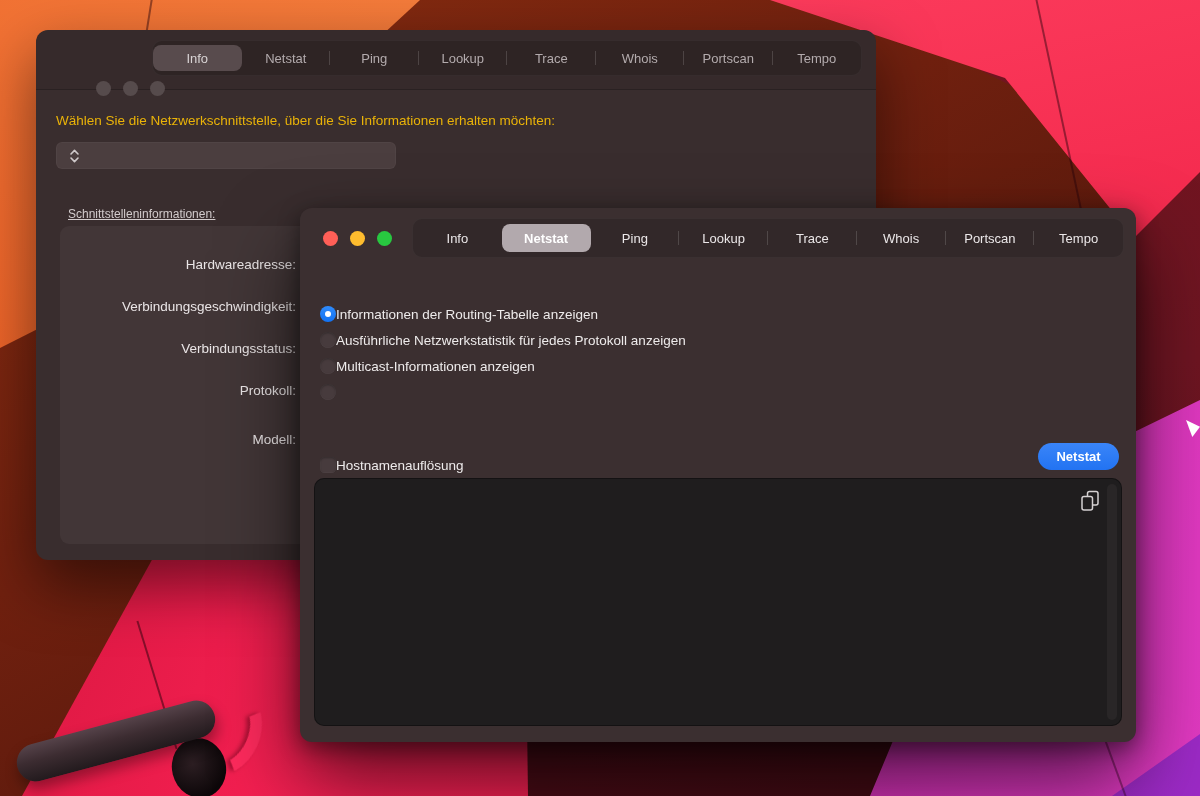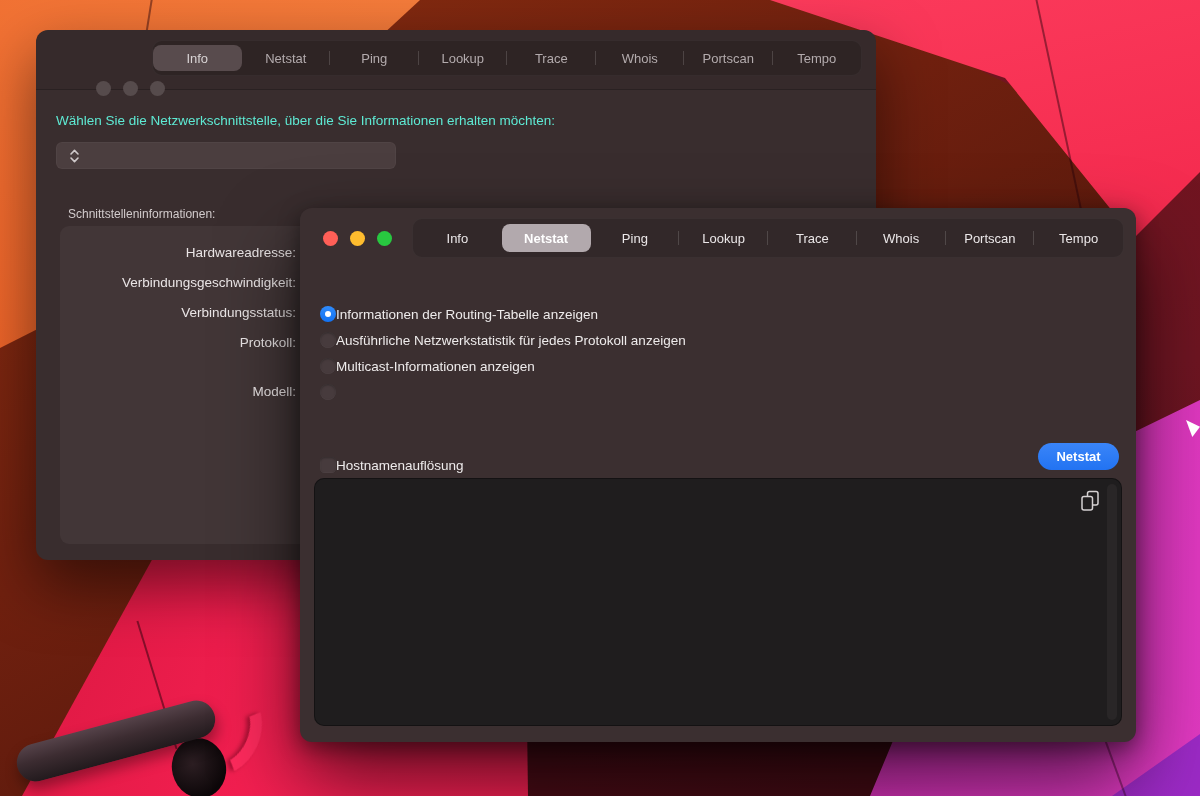--- a/index.html
+++ b/index.html
@@ -56,29 +56,29 @@
   .bg-window { left:36px; top:30px; width:840px; height:530px; background:#392d2e;
                box-shadow:0 25px 60px rgba(0,0,0,.5); }
   .bg-window .titlebar { position:absolute; left:0; top:0; right:0; height:60px;
                border-bottom:1px solid rgba(0,0,0,.22); border-radius:12px 12px 0 0;
                background:rgba(0,0,0,.05); }
   .bg-window .lights { left:60px; top:51px; }
   .bg-window .light { background:#564b4c; }
   .bg-window .tabbar { left:116px; top:10px; width:710px; height:36px; }
   .bg-window .tab { color:#b3abad; }
   .bg-window .tab.selected { background:#584b4d; color:#d9d4d5; border-radius:8px; margin:4px 0; }
-  .prompt-label { position:absolute; left:20px; top:83px; font-size:13.5px; color:#5eead4; }
+  .prompt-label { position:absolute; left:20px; top:83px; font-size:13.5px; color:#eab308; }
   .iface-select { position:absolute; left:20px; top:112px; width:340px; height:27px;
                background:#4b3e3f; border-radius:6px; display:flex; align-items:center;
                padding:0 10px 0 13px; box-shadow:inset 0 0 0 1px rgba(255,255,255,.03); }
   .iface-select .val { flex:1; font-size:13px; color:#efecec; }
-  .section-label { position:absolute; left:32px; top:177px; font-size:12px; color:#d2cbcc; }
+  .section-label { position:absolute; left:32px; top:177px; font-size:12px; color:#d2cbcc;text-decoration:underline; }
   .info-panel { position:absolute; left:24px; top:196px; width:800px; height:318px;
                background:#423637; border-radius:9px; padding-top:12px; }
-  .info-row { width:236px; height:30px; line-height:30px; text-align:right; font-size:13.5px; color:#eae5e6; }
+  .info-row { width:236px; height:30px; line-height:30px; text-align:right; font-size:13.5px; color:#eae5e6;margin-top:12px; }
   .info-row.gapped { margin-top:19px; }
 
   
   .fg-window { left:300px; top:208px; width:836px; height:534px; background:#3b2f30;
                box-shadow:0 40px 80px rgba(0,0,0,.62), 0 6px 22px rgba(0,0,0,.45); }
   .fg-window .lights { left:23px; top:23px; }
   .light.red    { background:#ff5f57; }
   .light.yellow { background:#febc2e; }
   .light.green  { background:#28c840; }
   .fg-window .tabbar { left:112px; top:10px; width:712px; height:40px; }

